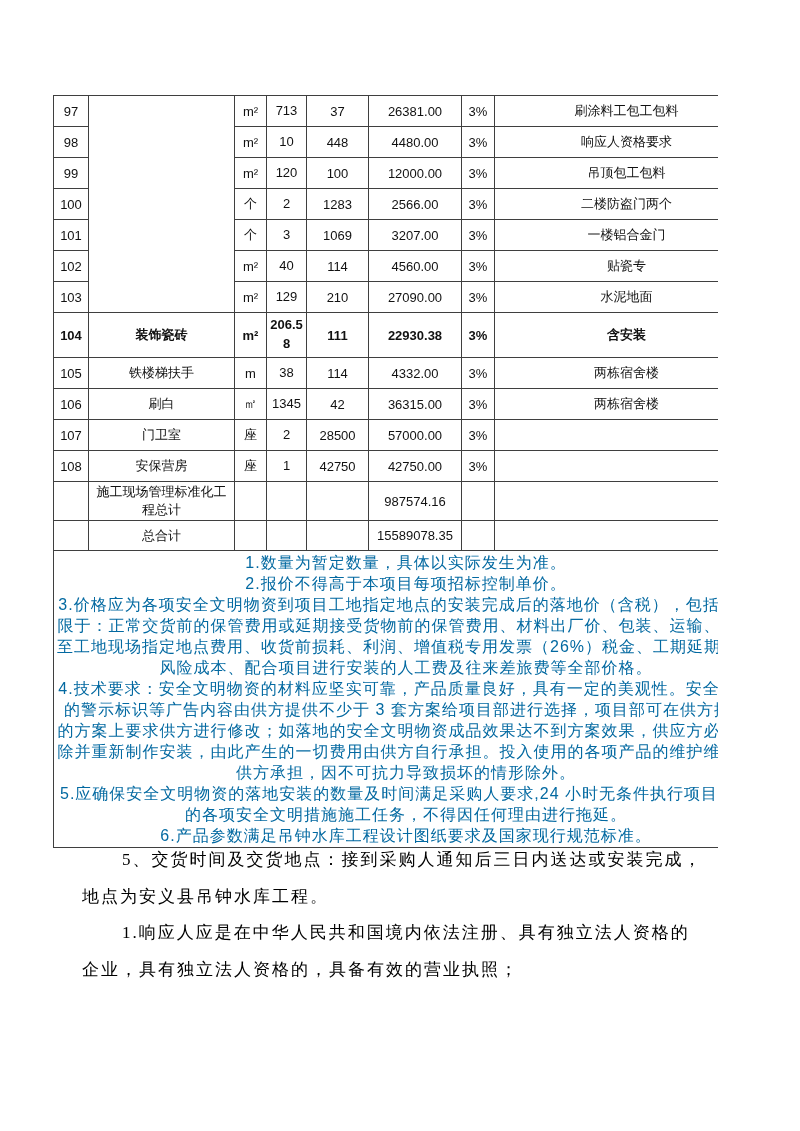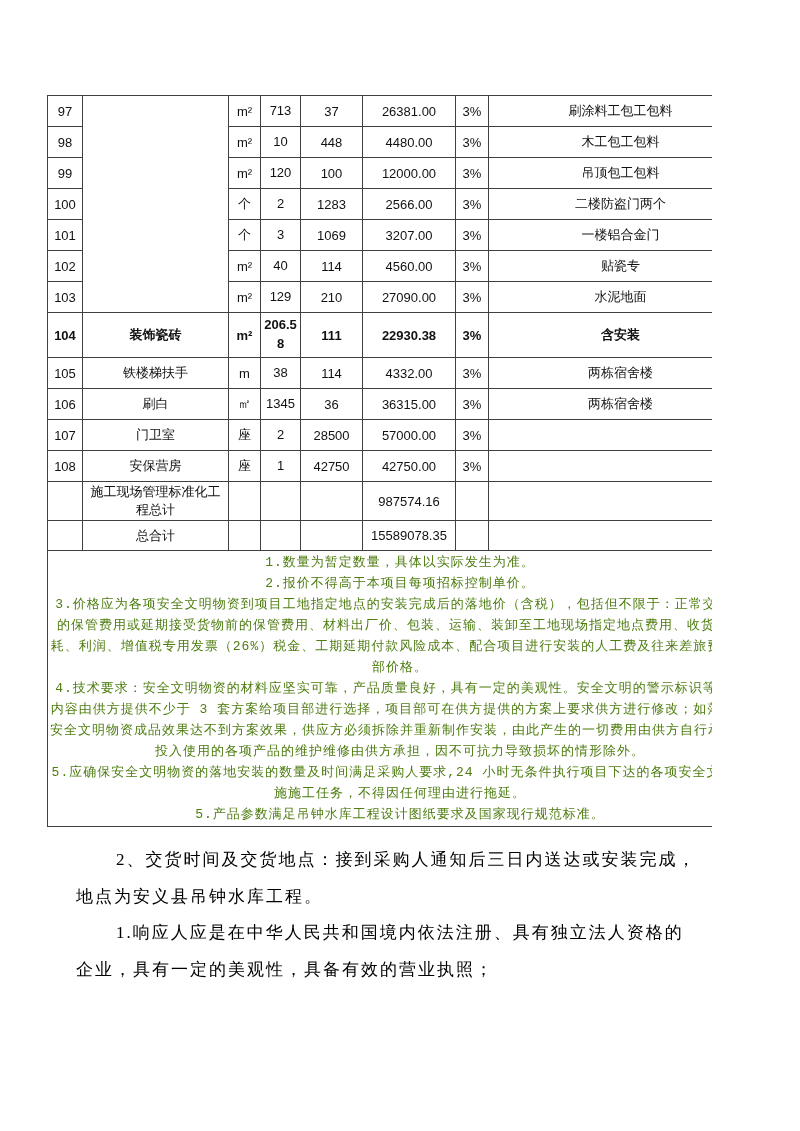--- a/index.html
+++ b/index.html
@@ -4,20 +4,21 @@
 <style>
   html, body { margin: 0; padding: 0; background: #ffffff; }
   .page {
     position: relative;
     width: 712px;
     height: 1131px;
     background: #ffffff;
     font-family: "Liberation Serif", "DejaVu Serif", serif;
     color: #111111;
     overflow: hidden;
+    margin-left: 6px;
   }
   table.doc-table {
     position: absolute;
     left: 47px;
     top: 95px;
     width: 705px;
     border-collapse: collapse;
     table-layout: fixed;
     font-family: "Liberation Sans", "DejaVu Sans", sans-serif;
     font-size: 13px;
@@ -33,25 +34,25 @@
   tr.data-row  { height: 31px; }
   tr.tall-row  { height: 45px; font-weight: bold; }
   tr.sum-row-1 { height: 39px; }
   tr.sum-row-2 { height: 30px; }
   td.qty-cell  { word-break: break-all; line-height: 1.45; }
   td.notes-cell {
     height: 270px;
     vertical-align: top;
     text-align: left;
     padding: 3px 4px 4px 3px;
-    font-family: Liberation Mono, monospace;
-    font-size: 13px;
+    font-family: Liberation Sans, sans-serif;
+    font-size: 16px;
     line-height: 21px;
     letter-spacing: 1px;
-    color: #4d7c0f;
+    color: #0369a1;
   }
   .note-item { margin: 0; }
   .body-text {
     position: absolute;
     left: 76px;
     top: 842px;
     width: 650px;
     font-family: "Liberation Serif", "DejaVu Serif", serif;
     font-size: 17px;
     letter-spacing: 2px;
@@ -93,21 +94,21 @@
           <td>3%</td>
           <td>刷涂料工包工包料</td>
         </tr>
         <tr class="data-row">
           <td>98</td>
           <td>m²</td>
           <td class="qty-cell">10</td>
           <td>448</td>
           <td>4480.00</td>
           <td>3%</td>
-          <td>木工包工包料</td>
+          <td>响应人资格要求</td>
         </tr>
         <tr class="data-row">
           <td>99</td>
           <td>m²</td>
           <td class="qty-cell">120</td>
           <td>100</td>
           <td>12000.00</td>
           <td>3%</td>
           <td>吊顶包工包料</td>
         </tr>
@@ -165,21 +166,21 @@
           <td>114</td>
           <td>4332.00</td>
           <td>3%</td>
           <td>两栋宿舍楼</td>
         </tr>
         <tr class="data-row">
           <td>106</td>
           <td>刷白</td>
           <td>㎡</td>
           <td class="qty-cell">1345</td>
-          <td>36</td>
+          <td>42</td>
           <td>36315.00</td>
           <td>3%</td>
           <td>两栋宿舍楼</td>
         </tr>
         <tr class="data-row">
           <td>107</td>
           <td>门卫室</td>
           <td>座</td>
           <td class="qty-cell">2</td>
           <td>28500</td>
@@ -217,30 +218,30 @@
           <td></td>
           <td></td>
         </tr>
         <tr>
           <td colspan="8" class="notes-cell">
             <p class="note-item">1.数量为暂定数量，具体以实际发生为准。</p>
             <p class="note-item">2.报价不得高于本项目每项招标控制单价。</p>
             <p class="note-item">3.价格应为各项安全文明物资到项目工地指定地点的安装完成后的落地价（含税），包括但不限于：正常交货前的保管费用或延期接受货物前的保管费用、材料出厂价、包装、运输、装卸至工地现场指定地点费用、收货前损耗、利润、增值税专用发票（26%）税金、工期延期付款风险成本、配合项目进行安装的人工费及往来差旅费等全部价格。</p>
             <p class="note-item">4.技术要求：安全文明物资的材料应坚实可靠，产品质量良好，具有一定的美观性。安全文明的警示标识等广告内容由供方提供不少于 3 套方案给项目部进行选择，项目部可在供方提供的方案上要求供方进行修改；如落地的安全文明物资成品效果达不到方案效果，供应方必须拆除并重新制作安装，由此产生的一切费用由供方自行承担。投入使用的各项产品的维护维修由供方承担，因不可抗力导致损坏的情形除外。</p>
             <p class="note-item">5.应确保安全文明物资的落地安装的数量及时间满足采购人要求,24 小时无条件执行项目下达的各项安全文明措施施工任务，不得因任何理由进行拖延。</p>
-            <p class="note-item">5.产品参数满足吊钟水库工程设计图纸要求及国家现行规范标准。</p>
+            <p class="note-item">6.产品参数满足吊钟水库工程设计图纸要求及国家现行规范标准。</p>
           </td>
         </tr>
       </tbody>
   </table>
 
   <div class="body-text">
     <div id="para1">
-        <div class="body-line indent">2、交货时间及交货地点：接到采购人通知后三日内送达或安装完成，</div>
+        <div class="body-line indent">5、交货时间及交货地点：接到采购人通知后三日内送达或安装完成，</div>
         <div class="body-line">地点为安义县吊钟水库工程。</div>
       </div>
     <div id="para2">
         <div class="body-line indent">1.响应人应是在中华人民共和国境内依法注册、具有独立法人资格的</div>
-        <div class="body-line">企业，具有一定的美观性，具备有效的营业执照；</div>
+        <div class="body-line">企业，具有独立法人资格的，具备有效的营业执照；</div>
       </div>
   </div>
 
 </div>
 
 </body></html>

